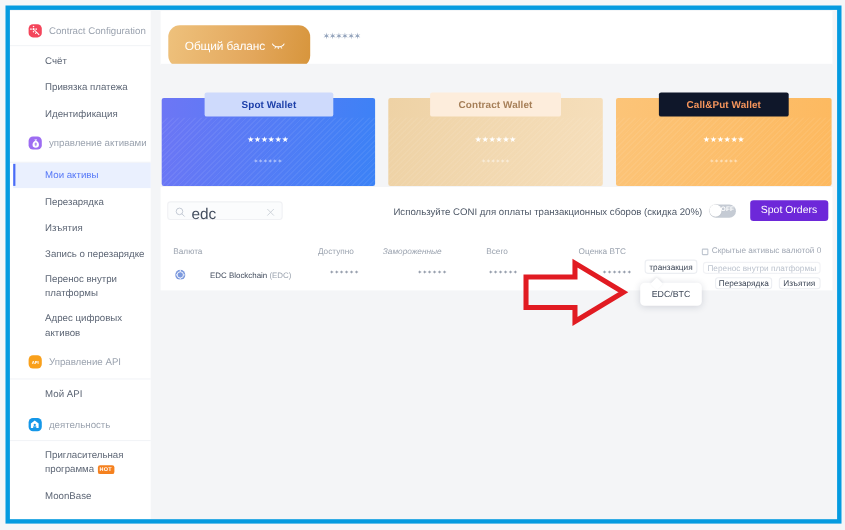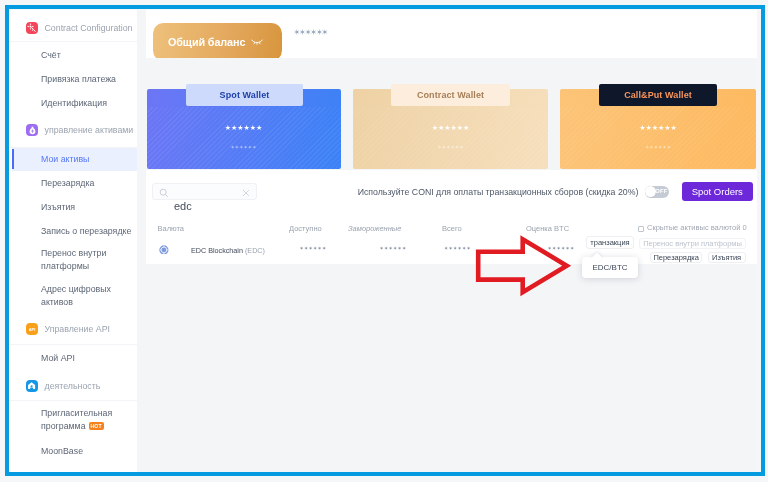--- a/index.html
+++ b/index.html
@@ -30,21 +30,21 @@
                       background:#4a6cf7;}
   .sb-div{position:absolute;left:0;width:128px;height:1px;background:#f2f4f7;}
   .hot{display:inline-block;background:#f5811f;color:#fff;font-size:5px;font-weight:bold;
        padding:1px 2px 0.5px;border-radius:2px;margin-left:3px;letter-spacing:.2px;
        line-height:6px;position:relative;top:-1px;}
 
   
   .hdr{position:absolute;left:137px;top:0;width:611px;height:49px;background:#fff;}
   .balpill{position:absolute;left:7px;top:12.8px;width:128.5px;height:38px;border-radius:10.5px;
            background:linear-gradient(100deg,#eec17c 0%,#e3a75c 60%,#d7953c 100%);
-           display:flex;align-items:center;font-weight:bold;}
+           display:flex;align-items:center;}
   .balpill .bt{margin-left:15px;font-size:10.8px;color:#fff;letter-spacing:-.1px;}
   .balpill .eye{margin-left:6px;width:12px;height:5.5px;display:block;line-height:0;}
   .balstars{position:absolute;left:147.5px;top:19px;font-size:8px;color:#93a3bb;letter-spacing:-1.1px;line-height:8px;}
 
   
   .cards{position:absolute;left:137px;top:48px;width:611px;height:112px;background:#f4f5f7;}
   .card{position:absolute;top:31px;height:80px;border-radius:2px;overflow:hidden;}
   .card .stripes{position:absolute;left:0;top:18px;right:0;bottom:0;}
   .card .v1{position:absolute;left:0;top:0;height:18px;}
   .card .amt{position:absolute;left:0;right:0;top:35px;text-align:center;font-size:7px;
@@ -53,21 +53,21 @@
              letter-spacing:0px;line-height:6px;}
   .clabel{position:absolute;top:26px;height:22px;border-radius:2px;display:flex;
           align-items:center;justify-content:center;font-size:9px;font-weight:bold;z-index:5;
           letter-spacing:.1px;}
 
   
   .tbl{position:absolute;left:137px;top:160px;width:611px;height:94px;background:#fff;}
   .search{position:absolute;left:6px;top:13px;width:105px;height:17px;background:#fbfcfd;
           border:1px solid #f0f1f4;border-radius:3px;box-sizing:border-box;}
   .search .si{position:absolute;left:6px;top:4px;line-height:0;}
-  .search .sv{position:absolute;left:21px;top:16px;font-size:11px;color:#434d5e;}
+  .search .sv{position:absolute;left:21px;top:2px;font-size:14px;color:#434d5e;}
   .search .sx{position:absolute;right:6px;top:5px;line-height:0;}
   .promo{position:absolute;left:211.7px;top:17px;font-size:8.75px;color:#4e5867;white-space:nowrap;}
   .toggle{position:absolute;left:499.4px;top:16.2px;width:24px;height:11.4px;border-radius:6px;
           background:#c5cbd4;}
   .toggle .kn{position:absolute;left:-0.3px;top:0.2px;width:10.8px;height:10.8px;border-radius:50%;background:#fff;box-shadow:0 0 1px rgba(0,0,0,.18);}
   .toggle .off{position:absolute;right:2px;top:2.2px;font-size:5.8px;color:#fff;font-weight:bold;letter-spacing:.2px;}
   .spotbtn{position:absolute;left:536px;top:12px;width:70.5px;height:19px;border-radius:3px;
            background:#6d28d9;color:#fff;font-size:9.5px;display:flex;align-items:center;
            justify-content:center;}
   .thead{position:absolute;left:0;top:52px;width:611px;height:18px;}

